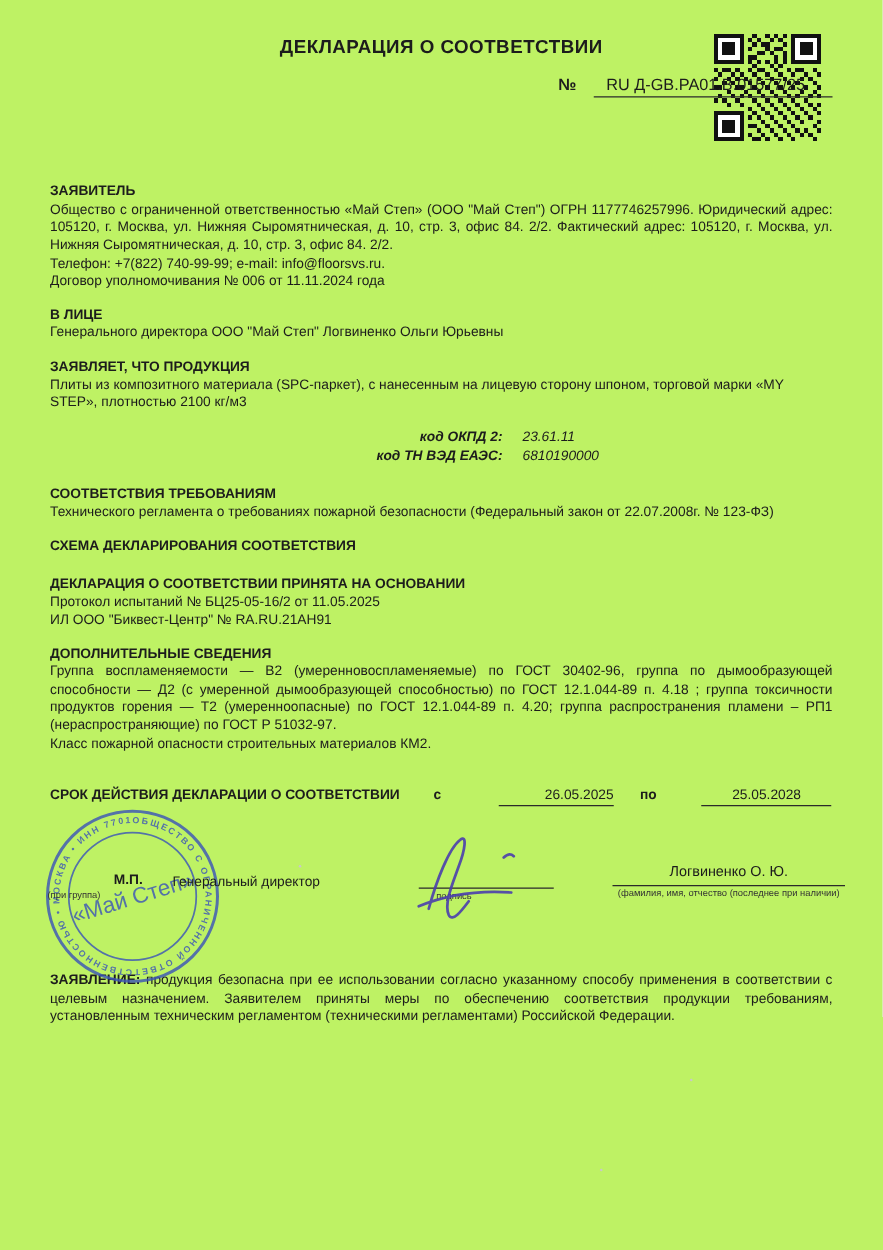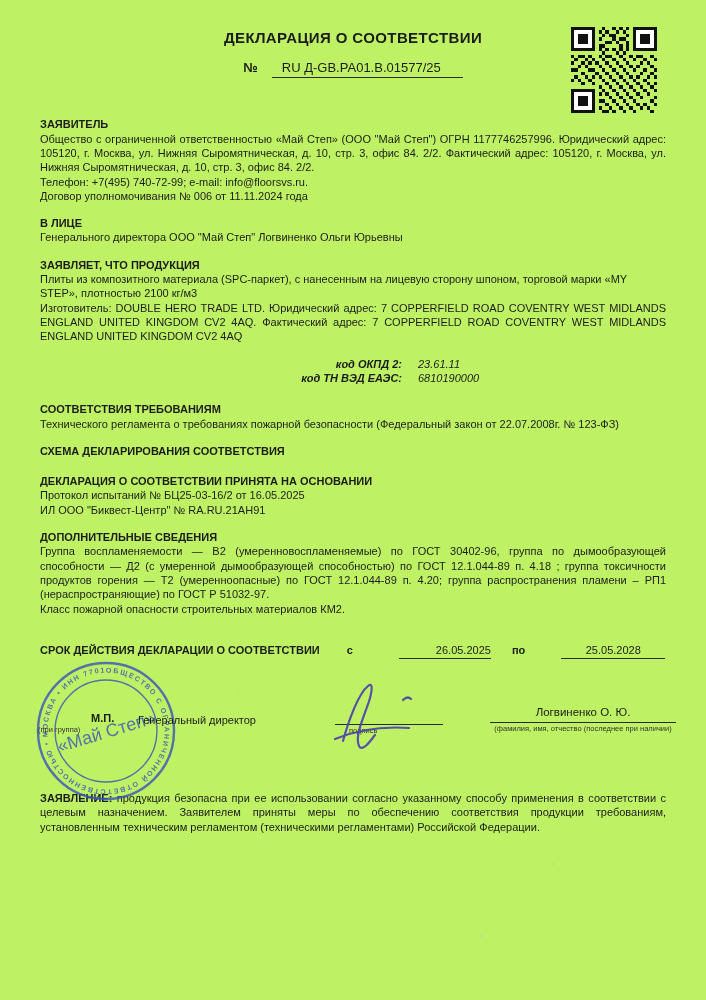--- a/index.html
+++ b/index.html
@@ -18,40 +18,40 @@
 
   .doc-title {
     margin-top:28px;
     text-align:center;
     font-size:15px;
     font-weight:bold;
     letter-spacing:0.4px;
   }
   .doc-number-row {
     margin-top:12px;
-    text-align:center;
+    text-align:right;
     font-size:13px;
   }
   .doc-number-row .num-label { font-weight:bold; margin-right:14px; }
   .doc-number-row .num-value {
     display:inline-block;
     border-bottom:1.6px solid #2a2a2a;
     padding:0 22px 1px 10px;
   }
 
   .qr {
     position:absolute; left:568px; top:27px;
     width:92px; height:86px;
   }
 
   h2 { font-size:11px; font-weight:bold; margin:0; padding:0; }
   p  { margin:0; padding:0; }
   .just { text-align:justify; }
   .sec { margin-top:13px; }
-  .sec-applicant { margin-top:39px; }
+  .sec-applicant { margin-top:68px; }
 
   .codes { margin-top:13px;font-style:italic; }
   .code-row { display:flex; line-height:1.35; }
   .code-label { width:362px; text-align:right; font-weight:bold; }
   .code-value { margin-left:16px; }
 
   .validity {
     margin-top:27px;
     display:flex;
     align-items:baseline;
@@ -133,33 +133,32 @@
   <div class="content">
     <div class="doc-title">ДЕКЛАРАЦИЯ О СООТВЕТСТВИИ</div>
 
     <div class="doc-number-row">
       <span class="num-label">№</span><span class="num-value">RU Д-GB.РА01.В.01577/25</span>
     </div>
 
     <div class="sec sec-applicant">
       <h2>ЗАЯВИТЕЛЬ</h2>
       <p class="just">Общество с ограниченной ответственностью «Май Степ» (ООО "Май Степ") ОГРН 1177746257996. Юридический адрес: 105120, г. Москва, ул. Нижняя Сыромятническая, д. 10, стр. 3, офис 84. 2/2. Фактический адрес: 105120, г. Москва, ул. Нижняя Сыромятническая, д. 10, стр. 3, офис 84. 2/2.</p>
-      <p>Телефон: +7(495) 740-72-99; e-mail: info@floorsvs.ru.</p>
+      <p>Телефон: +7(822) 740-99-99; e-mail: info@floorsvs.ru.</p>
       <p>Договор уполномочивания № 006 от 11.11.2024 года</p>
     </div>
 
     <div class="sec">
       <h2>В ЛИЦЕ</h2>
       <p>Генерального директора ООО "Май Степ" Логвиненко Ольги Юрьевны</p>
     </div>
 
     <div class="sec">
       <h2>ЗАЯВЛЯЕТ, ЧТО ПРОДУКЦИЯ</h2>
       <p>Плиты из композитного материала (SPC-паркет), с нанесенным на лицевую сторону шпоном, торговой марки «MY STEP»,  плотностью 2100 кг/м3</p>
-      <p class="just">Изготовитель: DOUBLE HERO TRADE LTD. Юридический адрес: 7 COPPERFIELD ROAD COVENTRY WEST MIDLANDS ENGLAND UNITED KINGDOM CV2 4AQ. Фактический адрес: 7 COPPERFIELD ROAD COVENTRY WEST MIDLANDS ENGLAND UNITED KINGDOM CV2 4AQ</p>
     </div>
 
     <div class="codes">
       <div class="code-row">
         <span class="code-label">код ОКПД 2:</span>
         <span class="code-value">23.61.11</span>
       </div>
       <div class="code-row">
         <span class="code-label">код ТН ВЭД ЕАЭС:</span>
         <span class="code-value">6810190000</span>
@@ -170,21 +169,21 @@
       <h2>СООТВЕТСТВИЯ ТРЕБОВАНИЯМ</h2>
       <p>Технического регламента о требованиях пожарной безопасности (Федеральный закон от 22.07.2008г. № 123-ФЗ)</p>
     </div>
 
     <div class="sec">
       <h2>СХЕМА ДЕКЛАРИРОВАНИЯ СООТВЕТСТВИЯ</h2>
     </div>
 
     <div class="sec" style="margin-top:16px;">
       <h2>ДЕКЛАРАЦИЯ О СООТВЕТСТВИИ ПРИНЯТА НА ОСНОВАНИИ</h2>
-      <p>Протокол испытаний № БЦ25-03-16/2 от 16.05.2025</p>
+      <p>Протокол испытаний № БЦ25-05-16/2 от 11.05.2025</p>
       <p>ИЛ ООО "Биквест-Центр" № RA.RU.21АН91</p>
     </div>
 
     <div class="sec">
       <h2>ДОПОЛНИТЕЛЬНЫЕ СВЕДЕНИЯ</h2>
       <p class="just">Группа воспламеняемости — В2 (умеренновоспламеняемые) по ГОСТ 30402-96, группа по дымообразующей способности — Д2 (с умеренной дымообразующей способностью) по ГОСТ 12.1.044-89 п. 4.18 ; группа токсичности продуктов горения — Т2 (умеренноопасные) по ГОСТ 12.1.044-89 п. 4.20; группа распространения пламени – РП1 (нераспространяющие) по ГОСТ Р 51032-97.</p>
       <p>Класс пожарной опасности строительных материалов КМ2.</p>
     </div>
 
     <div class="validity">

